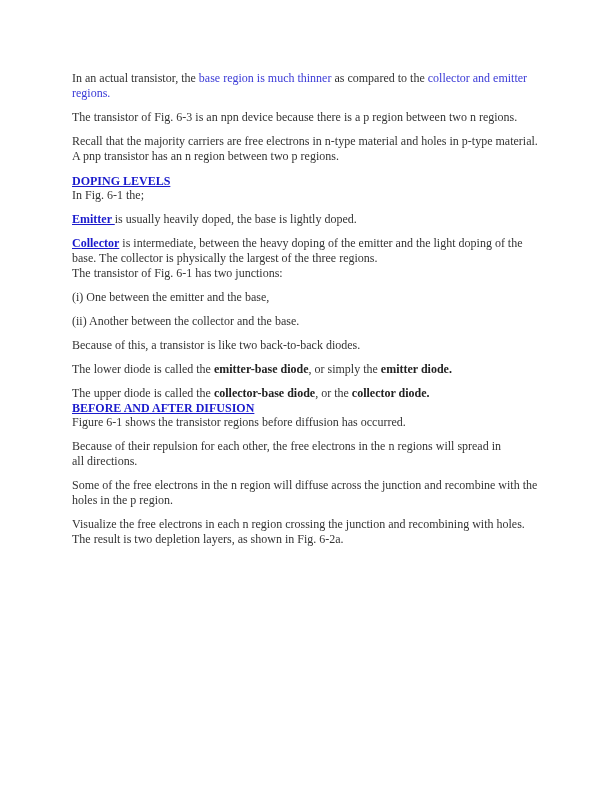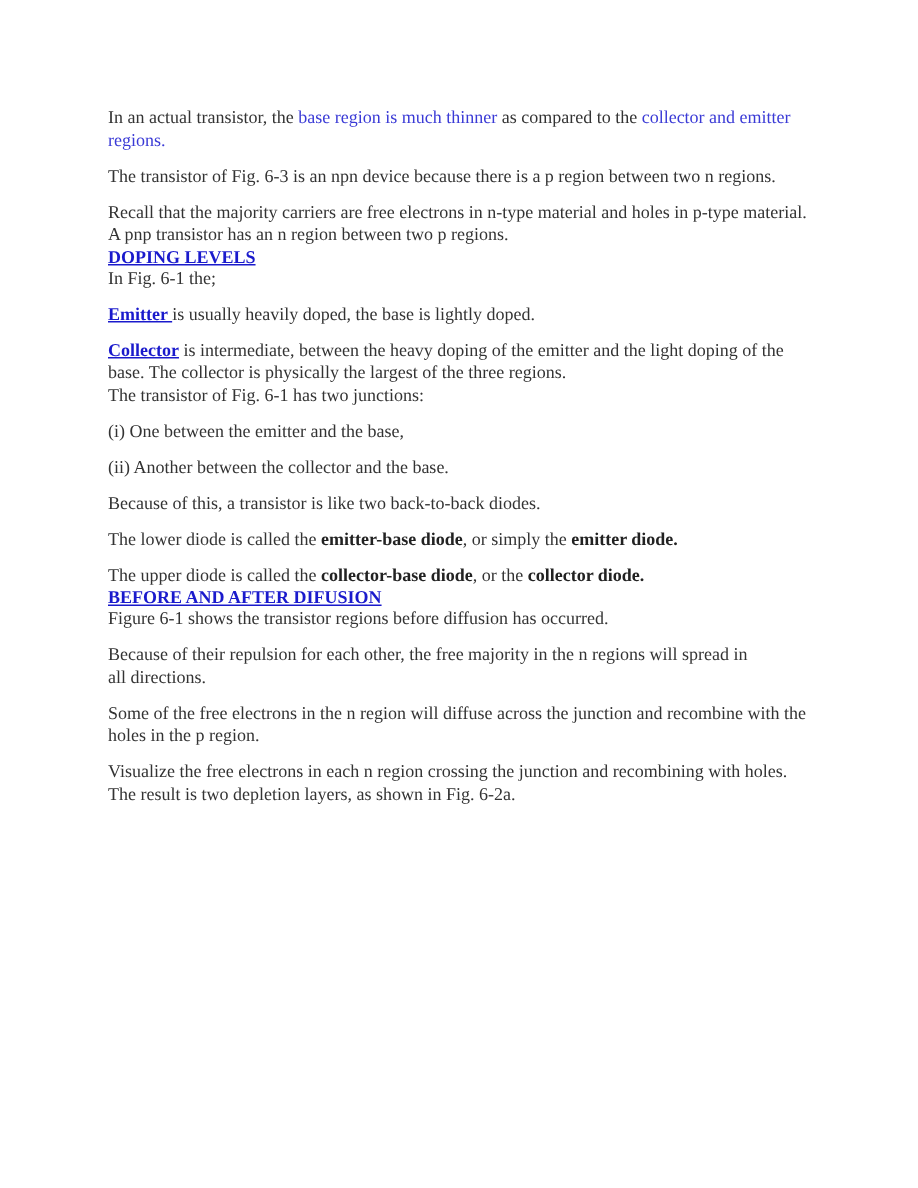--- a/index.html
+++ b/index.html
@@ -25,20 +25,21 @@
     p {
       margin: 0;
       line-height: 15px;
     }
     .gap { margin-top: 9px; }
     .blue { color: #3a3ad6; }
     .heading {
       color: #1a1acc;
       font-weight: bold;
       text-decoration: underline;
+      margin-top: 10px;
       line-height: 14px;
     }
     .heading-tight {
       color: #1a1acc;
       font-weight: bold;
       text-decoration: underline;
       line-height: 14px;
     }
     .term {
       color: #1a1acc;
@@ -82,17 +83,17 @@
     <span>The lower diode is called the </span><b>emitter-base diode</b><span>, or simply the </span><b>emitter diode.</b>
   </p>
 
   <p class="gap">
     <span>The upper diode is called the </span><b>collector-base diode</b><span>, or the </span><b>collector diode.</b>
   </p>
 
   <p class="heading-tight">BEFORE AND AFTER DIFUSION</p>
   <p>Figure 6-1 shows the transistor regions before diffusion has occurred.</p>
 
-  <p class="gap" style="width:440px;">Because of their repulsion for each other, the free majority in the n regions will spread in all directions.</p>
+  <p class="gap" style="width:440px;">Because of their repulsion for each other, the free electrons in the n regions will spread in all directions.</p>
   <p class="gap">Some of the free electrons in the n region will diffuse across the junction and recombine with the holes in the p region.</p>
   <p class="gap" style="width:460px;">Visualize the free electrons in each n region crossing the junction and recombining with holes. The result is two depletion layers, as shown in Fig. 6-2a.</p>
 
 </div>
 
 </body></html>

